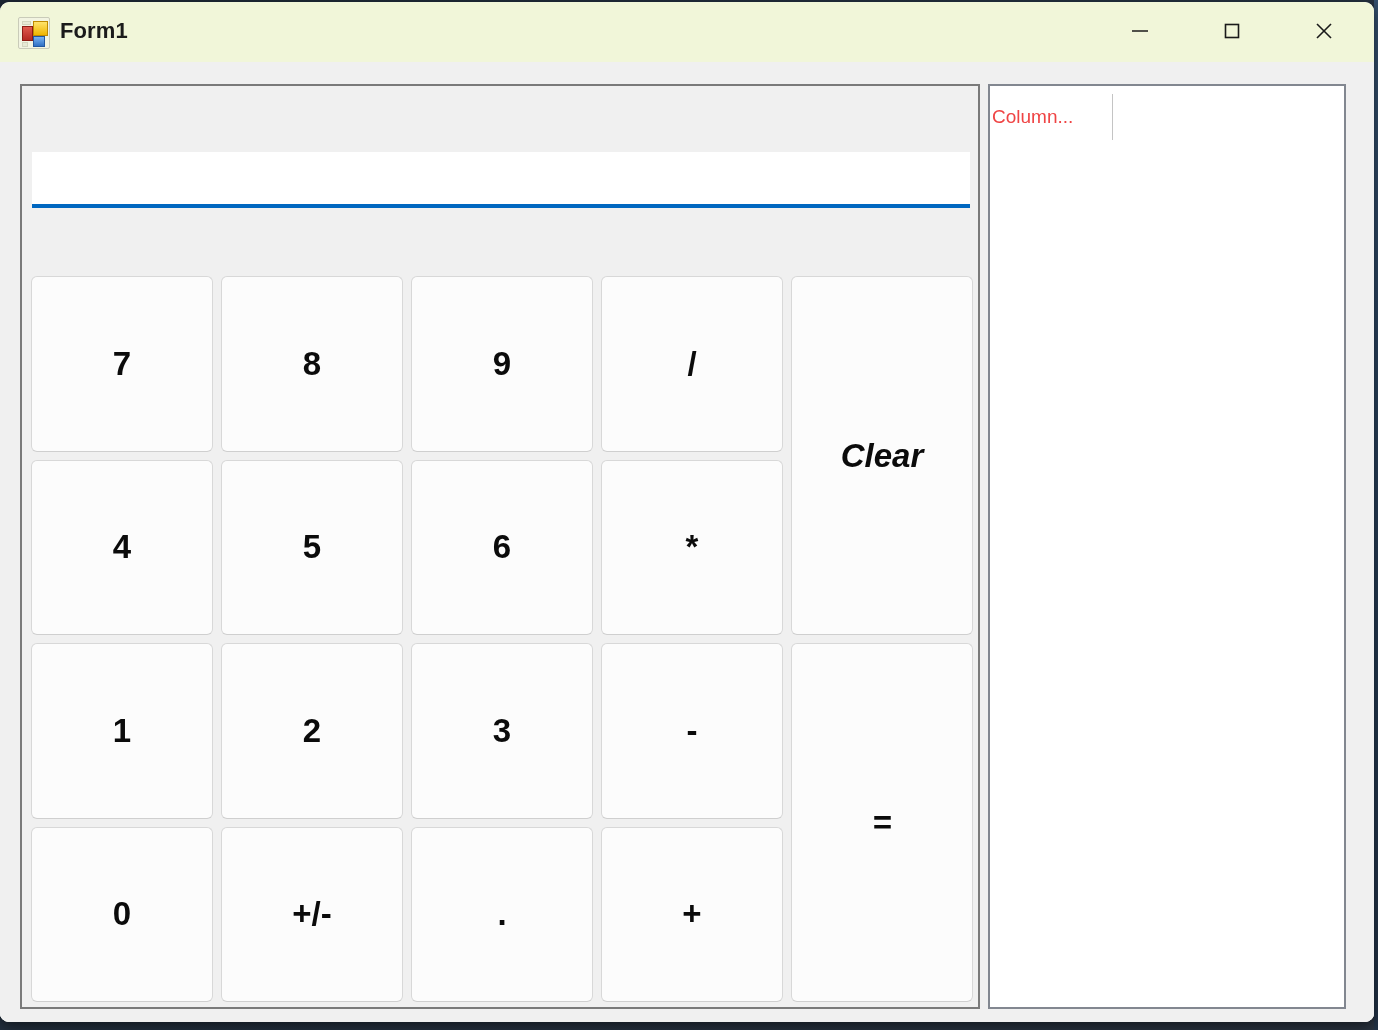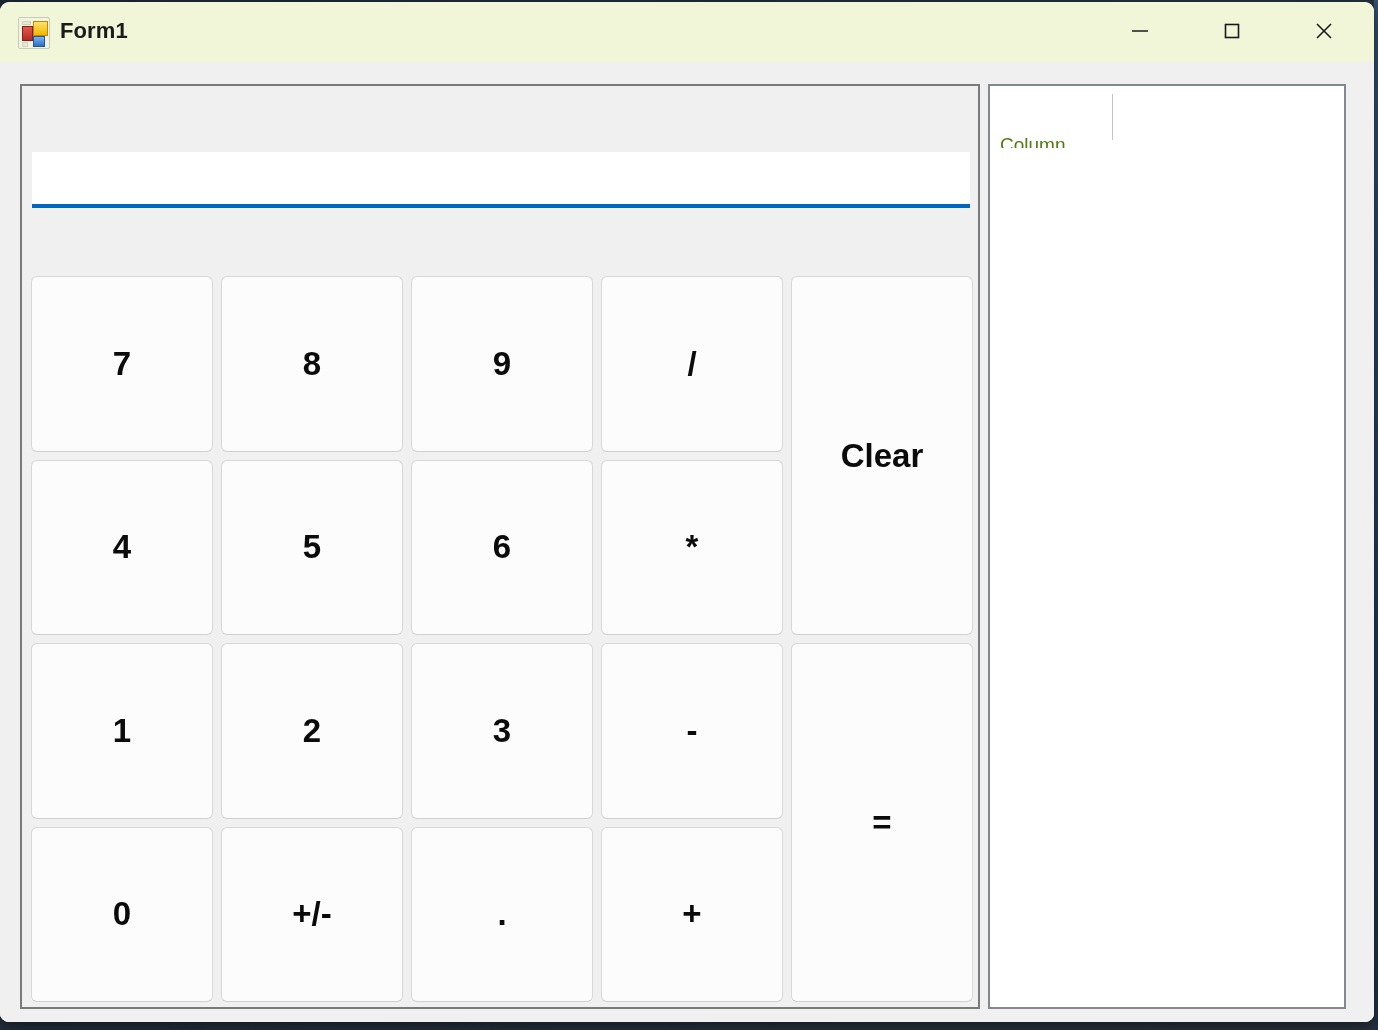--- a/index.html
+++ b/index.html
@@ -184,21 +184,21 @@
     font-size: 33px;
     color: #0b0b0b;
     display: flex;
     align-items: center;
     justify-content: center;
     cursor: default;
     box-sizing: border-box;
     padding: 0;
     user-select: none;
   }
-  .key.span2 { grid-row: span 2; }
+  .key.span2 { grid-row: span 2; font-style: italic; }
 
   
   #grid-panel {
     position: absolute;
     left: 988px;
     top: 22px;
     width: 358px;
     height: 925px;
     background: #ffffff;
     border: 2px solid #828790;
@@ -212,26 +212,25 @@
     height: 62px;
     background: #ffffff;
   }
   #grid-col-header {
     position: absolute;
     left: 0; top: 0;
     width: 122px;
     height: 62px;
     display: flex;
     align-items: center;
-    padding-left: 10px;
+    padding-left: 2px;
     box-sizing: border-box;
     font-size: 19px;
-    color: #4d7c0f;
+    color: #ef4444;
     white-space: nowrap;
-    margin-top: 28px;
   }
   #grid-col-divider {
     position: absolute;
     left: 122px;
     top: 8px;
     width: 1px;
     height: 46px;
     background: #c4c4c4;
   }
   #grid-body {

